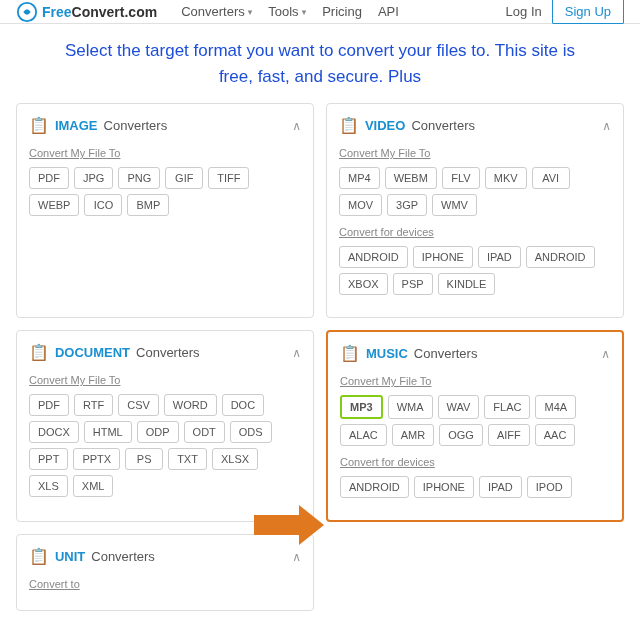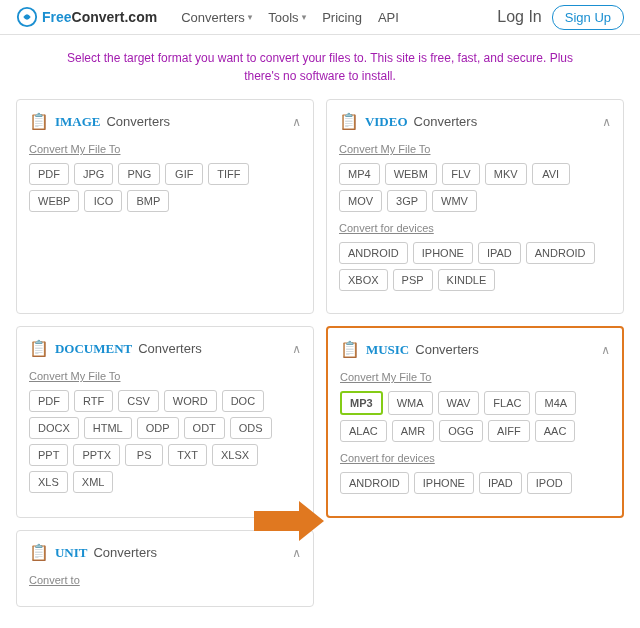--- a/index.html
+++ b/index.html
@@ -4,21 +4,21 @@
   <style>
     * { box-sizing: border-box; margin: 0; padding: 0; }
     body { font-family: Arial, sans-serif; font-size: 13px; color: #333; background: #fff; width: 640px; }
 
     
     .header {
       display: flex;
       align-items: center;
       padding: 8px 16px;
       border-bottom: 1px solid #e0e0e0;
-      height: 35px;
+      height: 24px;
     }
     .logo {
       display: flex;
       align-items: center;
       margin-right: 24px;
       font-size: 14px;
       font-weight: bold;
       color: #333;
     }
     .logo-icon {
@@ -42,42 +42,42 @@
       align-items: center;
       gap: 3px;
     }
     .nav-chevron { font-size: 9px; color: #888; }
     .header-right {
       display: flex;
       align-items: center;
       gap: 10px;
     }
     .btn-login {
-      font-size: 16px;
+      font-size: 13px;
       color: #555;
       cursor: pointer;
       background: none;
       border: none;
     }
     .btn-signup {
       font-size: 13px;
       color: #1a8fd1;
       cursor: pointer;
       background: none;
       border: 1px solid #1a8fd1;
-      border-radius: 12px;
+      border-radius: 1px;
       padding: 4px 12px;
     }
 
     
     .subtitle {
       text-align: center;
       padding: 14px 60px;
-      font-size: 12px;
-      color: #a21caf;
+      font-size: 17px;
+      color: #1d4ed8;
       line-height: 1.5;
     }
 
     
     .main-grid {
       display: grid;
       grid-template-columns: 1fr 1fr;
       gap: 12px;
       padding: 0 16px 16px;
     }
@@ -100,21 +100,20 @@
       gap: 6px;
       font-size: 13px;
     }
     .card-icon {
       color: #e05c3a;
       font-size: 16px;
     }
     .card-title-bold {
       font-weight: bold;
       color: #1a8fd1;
-      font-family: Liberation Serif, serif;
     }
     .card-title-text {
       color: #555;
     }
     .card-chevron {
       color: #999;
       font-size: 12px;
     }
     .card-section-label {
       font-size: 11px;
@@ -178,21 +177,20 @@
     </div>
   </nav>
   <div class="header-right">
     <button class="btn-login">Log In</button>
     <button class="btn-signup">Sign Up</button>
   </div>
 </div>
 
 <div class="subtitle">
   <span>Select the target format you want to convert your files to. This site is free, fast, and secure. Plus</span><br>
-  <span>there's no software to install.</span>
 </div>
 
 <div class="main-grid">
 
   <div class="card">
     <div class="card-header">
       <div class="card-title">
         <span class="card-icon">📋</span>
         <span class="card-title-bold">IMAGE</span>
         <span class="card-title-text"> Converters</span>

